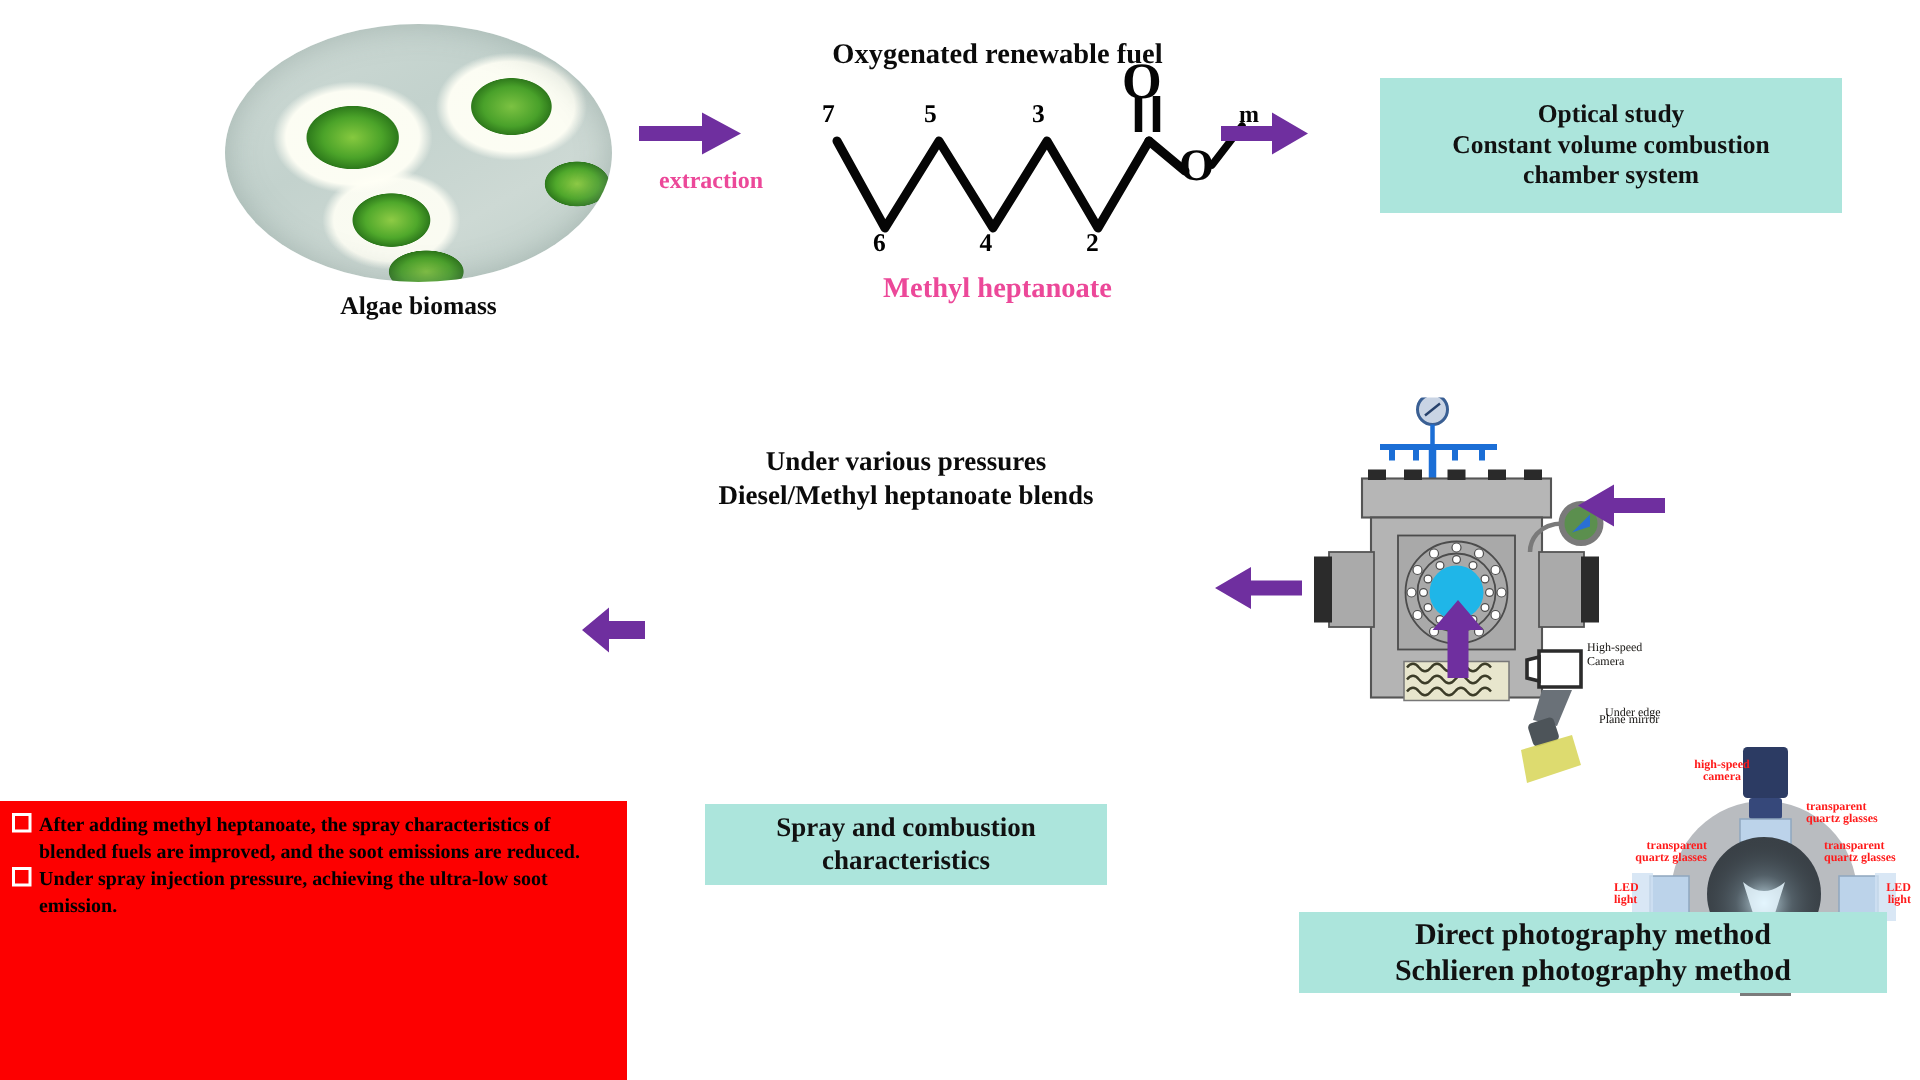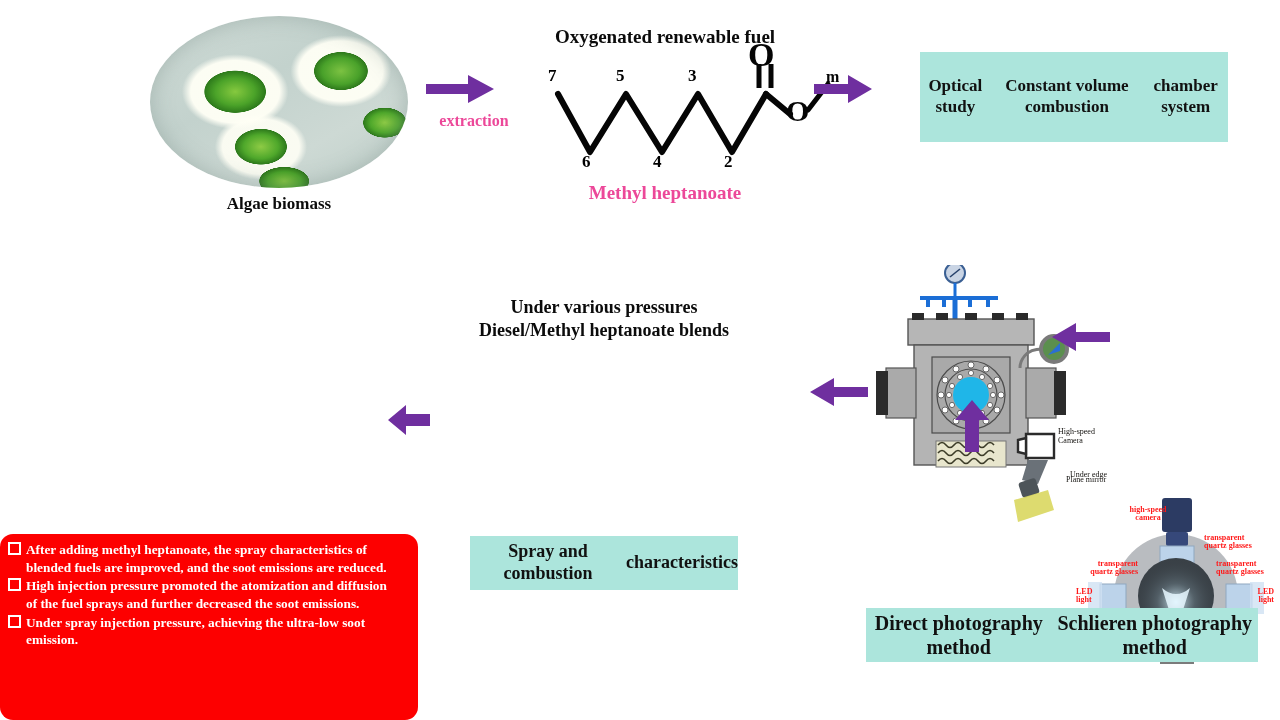--- a/index.html
+++ b/index.html
@@ -3,21 +3,21 @@
 <meta charset="utf-8">
 <style>
   html,body{margin:0;padding:0;background:#ffffff;}
   body{width:1280px;height:720px;position:relative;overflow:hidden;
        font-family:"Liberation Serif",serif;}
   .abs{position:absolute;}
 
   
   .teal-box{background:#ace5dc;color:#111;font-weight:bold;
             font-family:"Liberation Serif",serif;text-align:center;
-            display:flex;flex-direction:row;align-items:center;
+            display:flex;flex-direction:column;align-items:center;
             justify-content:center;line-height:1.22;}
   .caption{font-weight:bold;color:#0b0b0b;text-align:center;
            font-family:"Liberation Serif",serif;}
   .red-t{color:#ec4899;font-weight:bold;}
 
   
   .arrow svg{display:block;overflow:visible;}
 
   
   .algae{width:258px;height:172px;border-radius:50%;
@@ -40,23 +40,23 @@
   .cvcc{position:relative;width:210px;height:200px;}
 
   
   .rig{position:relative;}
   .rig .lbl{position:absolute;color:#ff1a1a;font-weight:bold;font-size:8px;
             line-height:1.05;font-family:"Liberation Serif",serif;text-align:center;}
   .rig .lblL{text-align:left;}
   .rig .lblR{text-align:right;}
 
   
-  .concl{background:#fd0000;color:#ffffff;box-sizing:border-box;
+  .concl{background:#fd0000;color:#000000;box-sizing:border-box;
          padding:7px 26px 6px 8px;font-family:"Liberation Serif",serif;
-         font-weight:bold;font-size:13.3px;line-height:1.33;border-radius:13px;}
+         font-weight:bold;font-size:13.3px;line-height:1.33;}
   .concl ul{margin:0;padding:0;list-style:none;}
   .concl li{display:flex;align-items:flex-start;margin-bottom:1px;}
   .concl .bullet{flex:0 0 18px;font-size:12px;line-height:1.25;padding-top:1px;}
   .concl .bullet span{display:inline-block;width:9px;height:9px;
         border:2px solid #fff;background:#fd0000;}
   .concl .btxt{flex:1;}
 </style>
 </head>
 <body>
 
@@ -290,20 +290,16 @@
 </div>
 
 <div class="abs concl" style="left:0px;top:534px;width:418px;height:186px;">
   <ul>
     <li>
       <span class="bullet"><span></span></span>
       <span class="btxt">After adding methyl heptanoate, the spray characteristics of blended fuels are improved, and the soot emissions are reduced.</span>
     </li>
     <li>
       <span class="bullet"><span></span></span>
-      <span class="btxt">High injection pressure promoted the atomization and diffusion of the fuel sprays and further decreased the soot emissions.</span>
-    </li>
-    <li>
-      <span class="bullet"><span></span></span>
       <span class="btxt">Under spray injection pressure, achieving the ultra-low soot emission.</span>
     </li>
   </ul>
 </div>
 
 </body></html>

